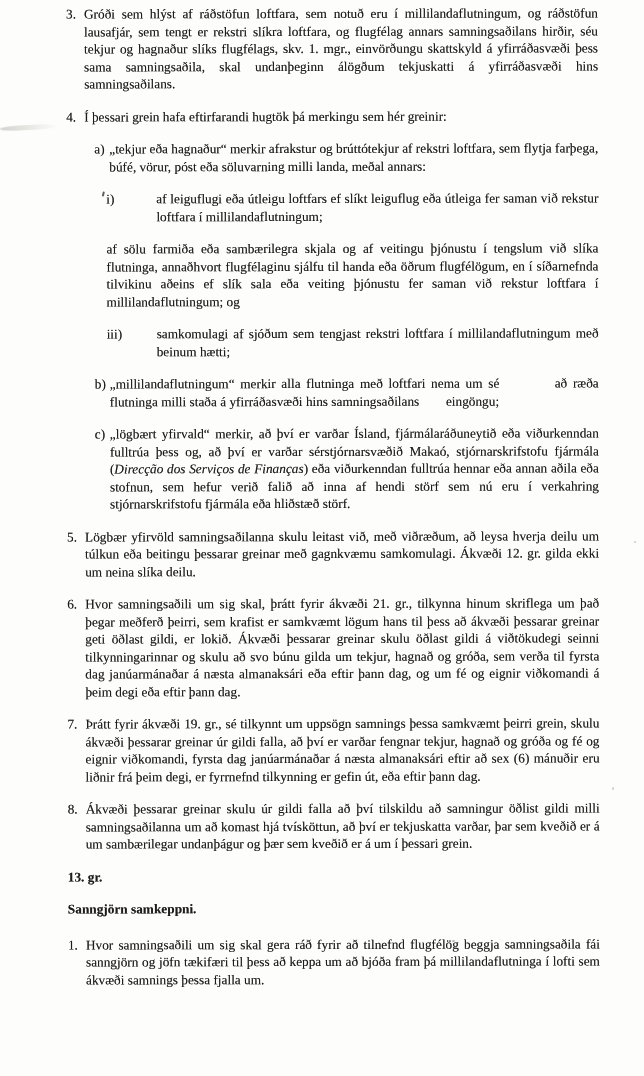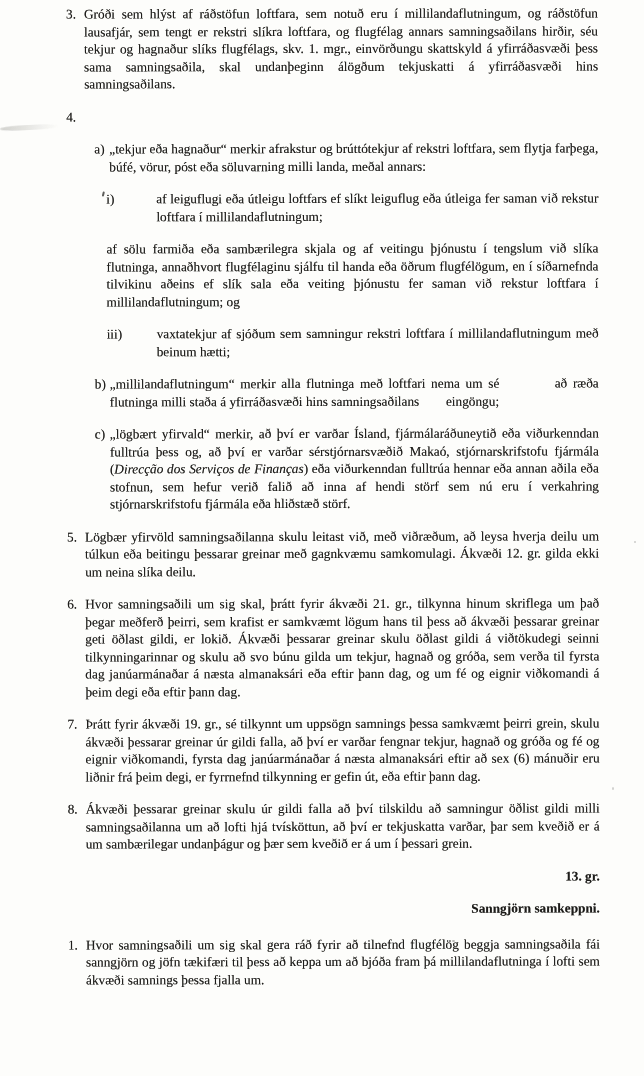--- a/index.html
+++ b/index.html
@@ -31,21 +31,21 @@
   .l1 > .marker { width: 18px; }
   .l2 { padding-left: 95px; }
   .l2 > .marker { width: 15px; }
   .l3 { padding-left: 107px; }
   .l3 > .marker { width: 50px; }
   .gap-lg { display: inline-block; width: 44px; }
   .gap-sm { display: inline-block; width: 20px; }
   .italic { font-style: italic; font-family: Liberation Serif, serif; }
   .heading {
     margin-left: 67px;
-    text-align: right;
+    text-align: left;
     font-weight: bold;
   }
   .section-number { margin: 10px 0 15px 67px; }
   .section-title  { margin: 0 0 18px 67px; }
   
   .smudge {
     position: absolute; left: 0; top: 125px;
     width: 58px; height: 5px;
     background: linear-gradient(90deg,
       rgba(145,145,140,0.40) 0%,
@@ -81,39 +81,40 @@
 
   <div class="content">
 
     <div class="item l1">
       <span class="marker">3.</span>
       <span class="body">Gróði sem hlýst af ráðstöfun loftfara, sem notuð eru í millilandaflutningum, og ráðstöfun lausafjár, sem tengt er rekstri slíkra loftfara, og flugfélag annars samningsaðilans hirðir, séu tekjur og hagnaður slíks flugfélags, skv. 1. mgr., einvörðungu skattskyld á yfirráðasvæði þess sama samningsaðila, skal undanþeginn álögðum tekjuskatti á yfirráðasvæði hins samningsaðilans.</span>
     </div>
 
     <div class="item l1">
       <span class="marker">4.</span>
+      <span class="body">Í þessari grein hafa eftirfarandi hugtök þá merkingu sem hér greinir:</span>
     </div>
 
     <div class="item l2">
       <span class="marker">a)</span>
       <span class="body">„tekjur eða hagnaður“ merkir afrakstur og brúttótekjur af rekstri loftfara, sem flytja farþega, búfé, vörur, póst eða söluvarning milli landa, meðal annars:</span>
     </div>
 
     <div class="item l3">
       <span class="marker"><span class="tick"></span><span>i)</span></span>
       <span class="body">af leiguflugi eða útleigu loftfars ef slíkt leiguflug eða útleiga fer saman við rekstur loftfara í millilandaflutningum;</span>
     </div>
 
     <div class="item l3">
       <span class="body">af sölu farmiða eða sambærilegra skjala og af veitingu þjónustu í tengslum við slíka flutninga, annaðhvort flugfélaginu sjálfu til handa eða öðrum flugfélögum, en í síðarnefnda tilvikinu aðeins ef slík sala eða veiting þjónustu fer saman við rekstur loftfara í millilandaflutningum; og</span>
     </div>
 
     <div class="item l3">
       <span class="marker">iii)</span>
-      <span class="body">vaxtatekjur af sjóðum sem samningur rekstri loftfara í millilandaflutningum með beinum hætti;</span>
+      <span class="body">samkomulagi af sjóðum sem tengjast rekstri loftfara í millilandaflutningum með beinum hætti;</span>
     </div>
 
     <div class="item l2">
       <span class="marker">b)</span>
       <span class="body"><span>„millilandaflutningum“ merkir alla flutninga með loftfari nema um sé</span> <span class="gap-lg"></span> <span>að ræða flutninga milli staða á yfirráðasvæði hins samningsaðilans</span> <span class="gap-sm"></span> <span>eingöngu;</span></span>
     </div>
 
     <div class="item l2">
       <span class="marker">c)</span>
       <span class="body"><span>„lögbært yfirvald“ merkir, að því er varðar Ísland, fjármálaráðuneytið eða viðurkenndan fulltrúa þess og, að því er varðar sérstjórnarsvæðið Makaó, stjórnarskrifstofu fjármála (</span><span class="italic">Direcção dos Serviços de Finanças</span><span>) eða viðurkenndan fulltrúa hennar eða annan aðila eða stofnun, sem hefur verið falið að inna af hendi störf sem nú eru í verkahring stjórnarskrifstofu fjármála eða hliðstæð störf.</span></span>
@@ -129,21 +130,21 @@
       <span class="body">Hvor samningsaðili um sig skal, þrátt fyrir ákvæði 21. gr., tilkynna hinum skriflega um það þegar meðferð þeirri, sem krafist er samkvæmt lögum hans til þess að ákvæði þessarar greinar geti öðlast gildi, er lokið. Ákvæði þessarar greinar skulu öðlast gildi á viðtökudegi seinni tilkynningarinnar og skulu að svo búnu gilda um tekjur, hagnað og gróða, sem verða til fyrsta dag janúarmánaðar á næsta almanaksári eða eftir þann dag, og um fé og eignir viðkomandi á þeim degi eða eftir þann dag.</span>
     </div>
 
     <div class="item l1">
       <span class="marker">7.</span>
       <span class="body">Þrátt fyrir ákvæði 19. gr., sé tilkynnt um uppsögn samnings þessa samkvæmt þeirri grein, skulu ákvæði þessarar greinar úr gildi falla, að því er varðar fengnar tekjur, hagnað og gróða og fé og eignir viðkomandi, fyrsta dag janúarmánaðar á næsta almanaksári eftir að sex (6) mánuðir eru liðnir frá þeim degi, er fyrrnefnd tilkynning er gefin út, eða eftir þann dag.</span>
     </div>
 
     <div class="item l1">
       <span class="marker">8.</span>
-      <span class="body">Ákvæði þessarar greinar skulu úr gildi falla að því tilskildu að samningur öðlist gildi milli samningsaðilanna um að lofti hjá tvísköttun, að því er tekjuskatta varðar, þar sem kveðið er á um sambærilegar undanþágur og þær sem kveðið er á um í þessari grein.</span>
+      <span class="body">Ákvæði þessarar greinar skulu úr gildi falla að því tilskildu að samningur öðlist gildi milli samningsaðilanna um að komast hjá tvísköttun, að því er tekjuskatta varðar, þar sem kveðið er á um sambærilegar undanþágur og þær sem kveðið er á um í þessari grein.</span>
     </div>
 
     <div class="heading section-number">13. gr.</div>
     <div class="heading section-title">Sanngjörn samkeppni.</div>
 
     <div class="item l1">
       <span class="marker">1.</span>
       <span class="body">Hvor samningsaðili um sig skal gera ráð fyrir að tilnefnd flugfélög beggja samningsaðila fái sanngjörn og jöfn tækifæri til þess að keppa um að bjóða fram þá millilandaflutninga í lofti sem ákvæði samnings þessa fjalla um.</span>
     </div>
 

